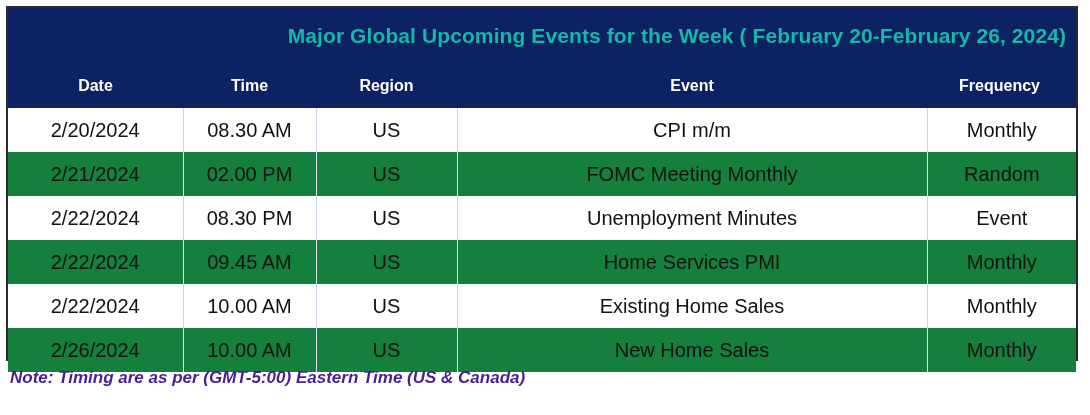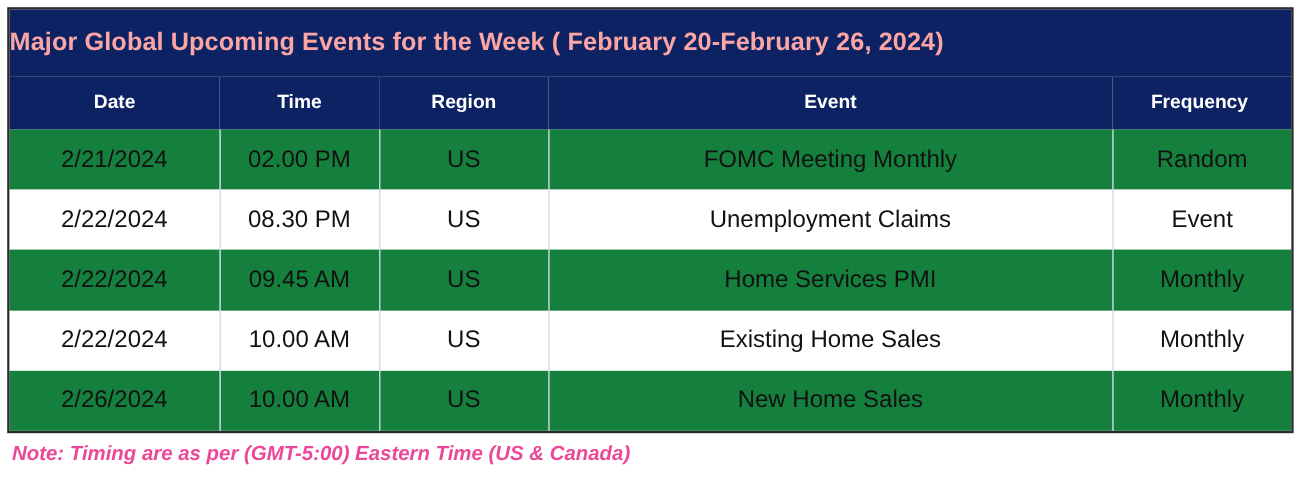--- a/index.html
+++ b/index.html
@@ -44,28 +44,28 @@
   
   col.c-date   { width: 175px; }
   col.c-time   { width: 133px; }
   col.c-region { width: 141px; }
   col.c-event  { width: 470px; }
   col.c-freq   { width: 149px; }
 
   
   tr.title-row td {
     background: #0d2262;
-    color: #fca5a5;
-    text-align: left;
+    color: #14b8a6;
+    text-align: right;
     vertical-align: middle;
     font-size: 21px;
     font-weight: bold;
     letter-spacing: 0.1px;
     height: 56px;
-    padding: 0 0;
+    padding: 0 10px;
     border: none;
   }
 
   
   tr.header-row th {
     background: #0d2262;
     color: #ffffff;
     font-size: 16px;
     font-weight: bold;
     text-align: center;
@@ -98,21 +98,21 @@
 
   
   .footnote {
     position: absolute;
     left: 10px;
     top: 368px;
     width: 1060px;
     font-size: 17px;
     font-weight: bold;
     font-style: italic;
-    color: #ec4899;
+    color: #4c1d95;
     white-space: nowrap;
   }
 </style>
 </head>
 <body>
 
 <div id="page">
 
   <div class="table-frame">
     <table class="events">
@@ -129,32 +129,39 @@
         </tr>
         <tr class="header-row">
           <th>Date</th>
           <th>Time</th>
           <th>Region</th>
           <th>Event</th>
           <th class="freq">Frequency</th>
         </tr>
       </thead>
       <tbody>
+        <tr class="data-row">
+          <td>2/20/2024</td>
+          <td>08.30 AM</td>
+          <td>US</td>
+          <td>CPI m/m</td>
+          <td>Monthly</td>
+        </tr>
         <tr class="data-row alt">
           <td>2/21/2024</td>
           <td>02.00 PM</td>
           <td>US</td>
           <td>FOMC Meeting Monthly</td>
           <td>Random</td>
         </tr>
         <tr class="data-row">
           <td>2/22/2024</td>
           <td>08.30 PM</td>
           <td>US</td>
-          <td>Unemployment Claims</td>
+          <td>Unemployment Minutes</td>
           <td>Event</td>
         </tr>
         <tr class="data-row alt">
           <td>2/22/2024</td>
           <td>09.45 AM</td>
           <td>US</td>
           <td>Home Services PMI</td>
           <td>Monthly</td>
         </tr>
         <tr class="data-row">

